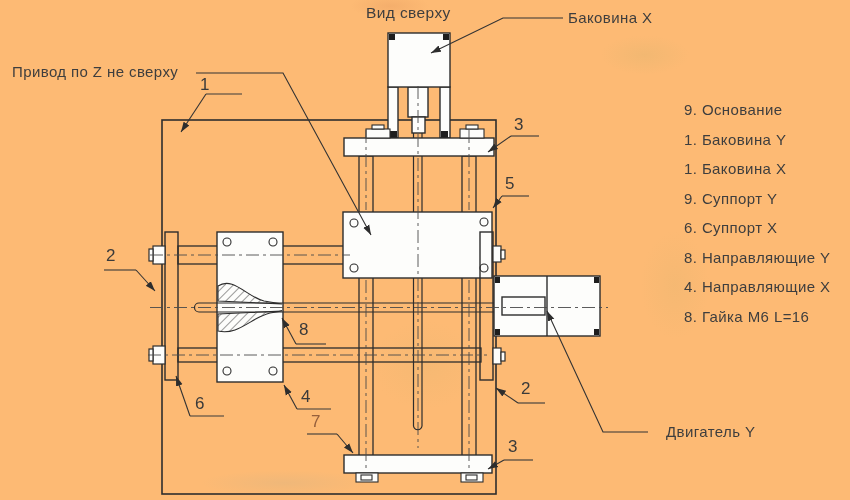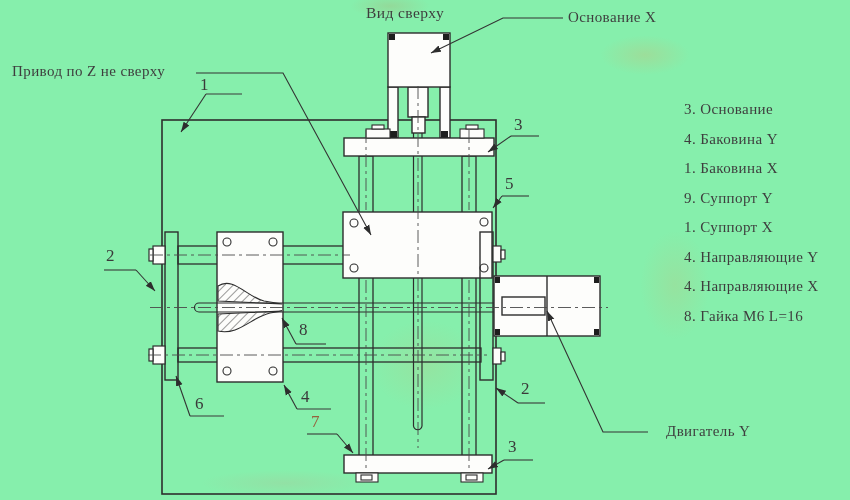--- a/index.html
+++ b/index.html
@@ -1,19 +1,19 @@
 <!DOCTYPE html>
 <html><head>
 <meta charset="utf-8">
 <style>
   html,body{margin:0;padding:0;background:#ffffff;}
   #stage{
     position:relative;width:850px;height:500px;overflow:hidden;
-    background:#86efac;
-    font-family:Liberation Serif, serif;
+    background:#fdba74;
+    font-family:Liberation Sans, sans-serif;
     color:#3e3e3e;
   }
   .lbl{position:absolute;font-size:15px;letter-spacing:.4px;white-space:nowrap;color:#3e3e3e;}
   .callout{position:absolute;font-size:17px;color:#3a3a3a;letter-spacing:.5px;}
   .callout.rust{color:#96603c;}
   .parts{position:absolute;left:684px;top:101px;display:flex;flex-direction:column;}
   .parts .row{height:29.5px;font-size:15px;letter-spacing:.4px;white-space:nowrap;color:#3e3e3e;}
   svg{position:absolute;left:0;top:0;}
   .smudge{position:absolute;border-radius:50%;pointer-events:none;}
   .s1{left:600px;top:35px;width:90px;height:40px;background:radial-gradient(ellipse,rgba(214,178,108,.28),transparent 70%);}
@@ -190,39 +190,39 @@
       <path d="M296,344 L282,318" marker-end="url(#arr)"></path>
       <path d="M337,434 L353,453" marker-end="url(#arr)"></path>
       <path d="M511,136 L488,152" marker-end="url(#arr)"></path>
       <path d="M502,196 L493,208" marker-end="url(#arr)"></path>
       <path d="M518,403 L496,388" marker-end="url(#arr)"></path>
       <path d="M504,460 L488,469" marker-end="url(#arr)"></path>
     </g>
   </svg>
 
   <div class="lbl" style="left:366px;top:4px;font-size:15.5px;">Вид сверху</div>
-  <div class="lbl" style="left:568px;top:9px;">Основание X</div>
+  <div class="lbl" style="left:568px;top:9px;">Баковина X</div>
   <div class="lbl" style="left:12px;top:63px;">Привод по Z не сверху</div>
   <div class="lbl" style="left:652px;top:423px;margin-left:14px;">Двигатель Y</div>
 
   <div class="callout" style="left:200px;top:75px;">1</div>
   <div class="callout" style="left:106px;top:246px;">2</div>
   <div class="callout" style="left:521px;top:379px;">2</div>
   <div class="callout" style="left:514px;top:115px;">3</div>
   <div class="callout" style="left:508px;top:437px;">3</div>
   <div class="callout" style="left:301px;top:387px;">4</div>
   <div class="callout" style="left:505px;top:174px;">5</div>
   <div class="callout" style="left:195px;top:394px;">6</div>
   <div class="callout rust" style="left:311px;top:412px;">7</div>
   <div class="callout" style="left:299px;top:320px;">8</div>
 
   <div class="parts">
-    <div class="row">3. Основание</div>
-    <div class="row">4. Баковина Y</div>
+    <div class="row">9. Основание</div>
+    <div class="row">1. Баковина Y</div>
     <div class="row">1. Баковина X</div>
     <div class="row">9. Суппорт Y</div>
-    <div class="row">1. Суппорт X</div>
-    <div class="row">4. Направляющие Y</div>
+    <div class="row">6. Суппорт X</div>
+    <div class="row">8. Направляющие Y</div>
     <div class="row">4. Направляющие X</div>
     <div class="row">8. Гайка М6 L=16</div>
   </div>
 
 </div>
 
 </body></html>

